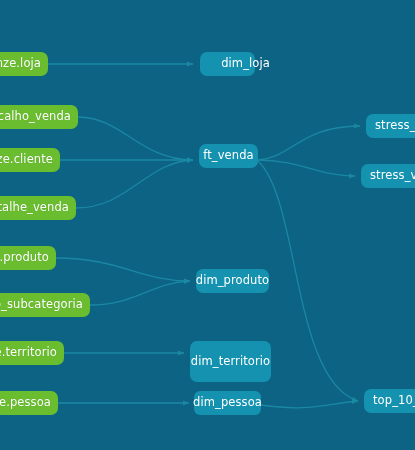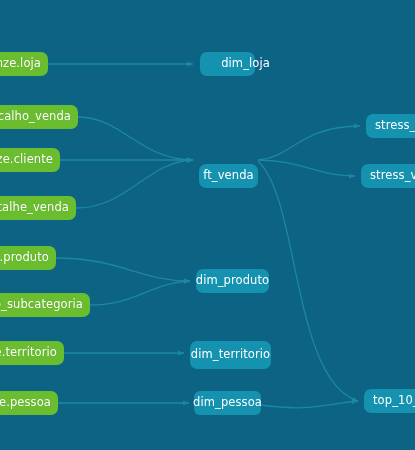--- a/index.html
+++ b/index.html
@@ -129,29 +129,29 @@
   </div>
 
   <div class="node source" style="left:-34px; top:391px; width:92px; height:24px;">
     <span>ze.pessoa</span>
   </div>
 
   <div class="node mid" style="left:200px; top:52px; width:55px; height:24px;padding-left:36px;">
     <span>dim_loja</span>
   </div>
 
-  <div class="node mid" style="left:199px; top:164px; width:59px; height:24px;">
+  <div class="node mid" style="left:199px; top:144px; width:59px; height:24px;">
     <span>ft_venda</span>
   </div>
 
   <div class="node mid" style="left:196px; top:269px; width:73px; height:24px;">
     <span>dim_produto</span>
   </div>
 
-  <div class="node mid" style="left:190px; top:341px; width:81px; height:28px;">
+  <div class="node mid" style="left:190px; top:341px; width:81px; height:41px;">
     <span>dim_territorio</span>
   </div>
 
   <div class="node mid" style="left:194px; top:391px; width:67px; height:24px;border-radius:6px;">
     <span>dim_pessoa</span>
   </div>
 
   <div class="node sink" style="left:366px; top:114px; width:82px; height:24px;">
     <span>stress_v</span>
   </div>

